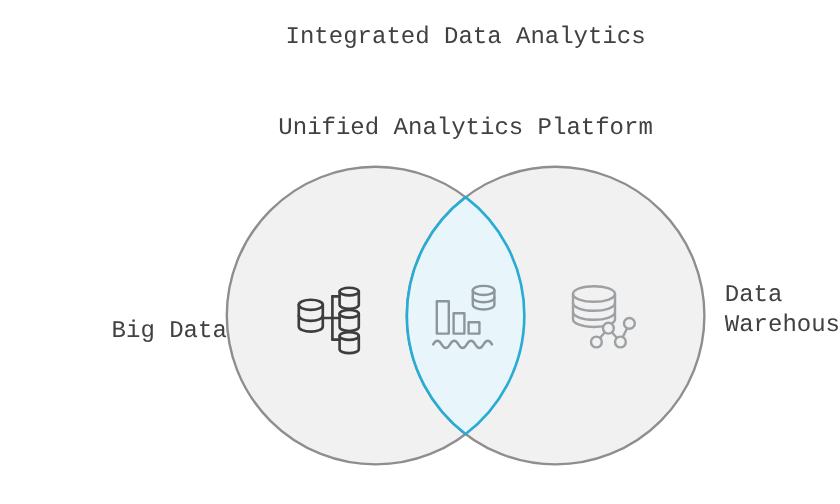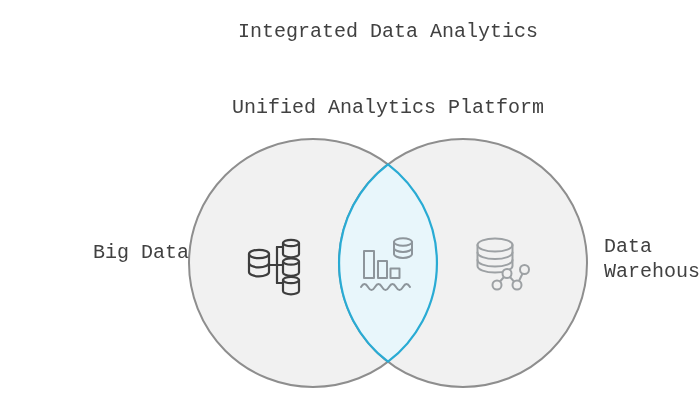--- a/index.html
+++ b/index.html
@@ -12,21 +12,21 @@
   }
   .title, .subtitle {
     position:absolute; left:0; right:0; text-align:center;
     font-size:20px; line-height:24px; color:#414141;
   }
   .title    { top:20px; }
   .subtitle { top:96px;text-align:center; }
   .label {
     position:absolute; font-size:20px; line-height:25px; color:#414141;
   }
-  .label-left  { left:55px; top:240px; white-space:nowrap; }
+  .label-left  { left:55px; top:264px; white-space:nowrap; }
   .label-right { left:566px; top:234px; width:140px; }
   svg.venn { position:absolute; left:0; top:0; }
   .set-circle { fill:#f1f1f1; stroke:#8e8e8e; stroke-width:2; }
   .lens { fill:#e8f6fb; stroke:#29abd4; stroke-width:2.2; stroke-linejoin:round; }
   .icon-dark  { stroke:#3d3d3d; fill:none; stroke-width:2.2; stroke-linecap:round; stroke-linejoin:round; }
   .icon-mid   { stroke:#8d959b; fill:none; stroke-width:2;   stroke-linecap:round; stroke-linejoin:round; }
   .icon-light { stroke:#9da1a4; fill:none; stroke-width:2;   stroke-linecap:round; stroke-linejoin:round; }
   .node-dot { fill:#f1f1f1; }
 </style>
 </head>

